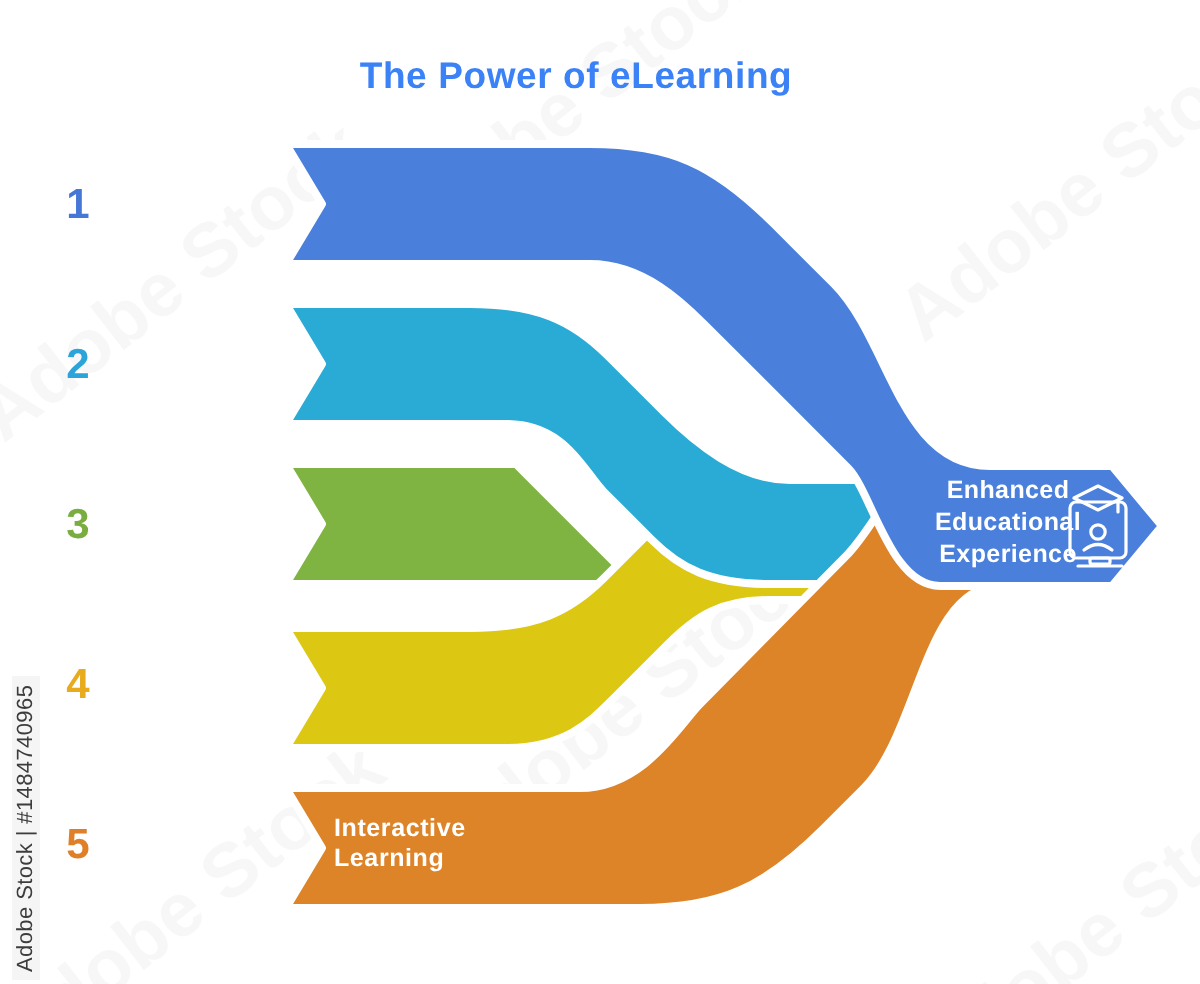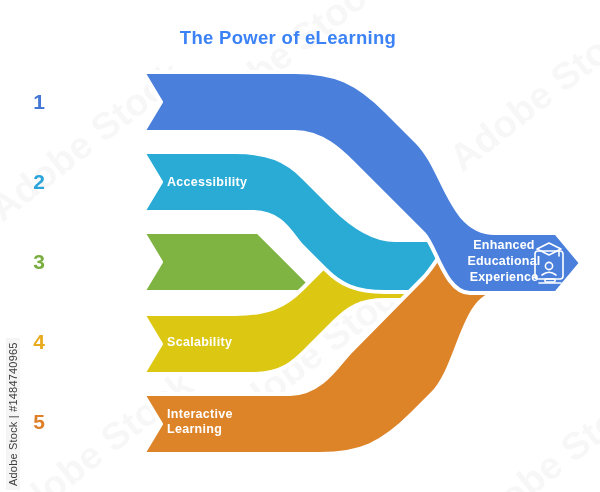--- a/index.html
+++ b/index.html
@@ -63,22 +63,20 @@
              L556,233 L581,263 L556,293 L470,293 C445,293 436,246 424,234 L352,162
              C342,152 322,132 295,132 H143 L161,102 Z" fill="#4a80dc"></path>
 
     <text x="39" y="109" text-anchor="middle" font-size="21" font-weight="bold" fill="#4577d6">1</text>
     <text x="39" y="189" text-anchor="middle" font-size="21" font-weight="bold" fill="#2ba4da">2</text>
     <text x="39" y="269" text-anchor="middle" font-size="21" font-weight="bold" fill="#79ad40">3</text>
     <text x="39" y="349" text-anchor="middle" font-size="21" font-weight="bold" fill="#e8ab1e">4</text>
     <text x="39" y="429" text-anchor="middle" font-size="21" font-weight="bold" fill="#df7f27">5</text>
   </svg>
 
-  <div class="band-label" id="label-2">Accessibility</div>
-  <div class="band-label" id="label-4">Scalability</div>
   <div class="band-label" id="label-5">Interactive
 Learning</div>
 
   <div id="result-label">Enhanced
 Educational
 Experience</div>
 
   <svg id="result-icon" width="38" height="46" viewBox="0 0 38 46" fill="none" stroke="#ffffff" stroke-width="1.6" stroke-linejoin="round" stroke-linecap="round">
     <rect x="4" y="10" width="28" height="28" rx="3"></rect>
     <path d="M8,42 H30"></path>

